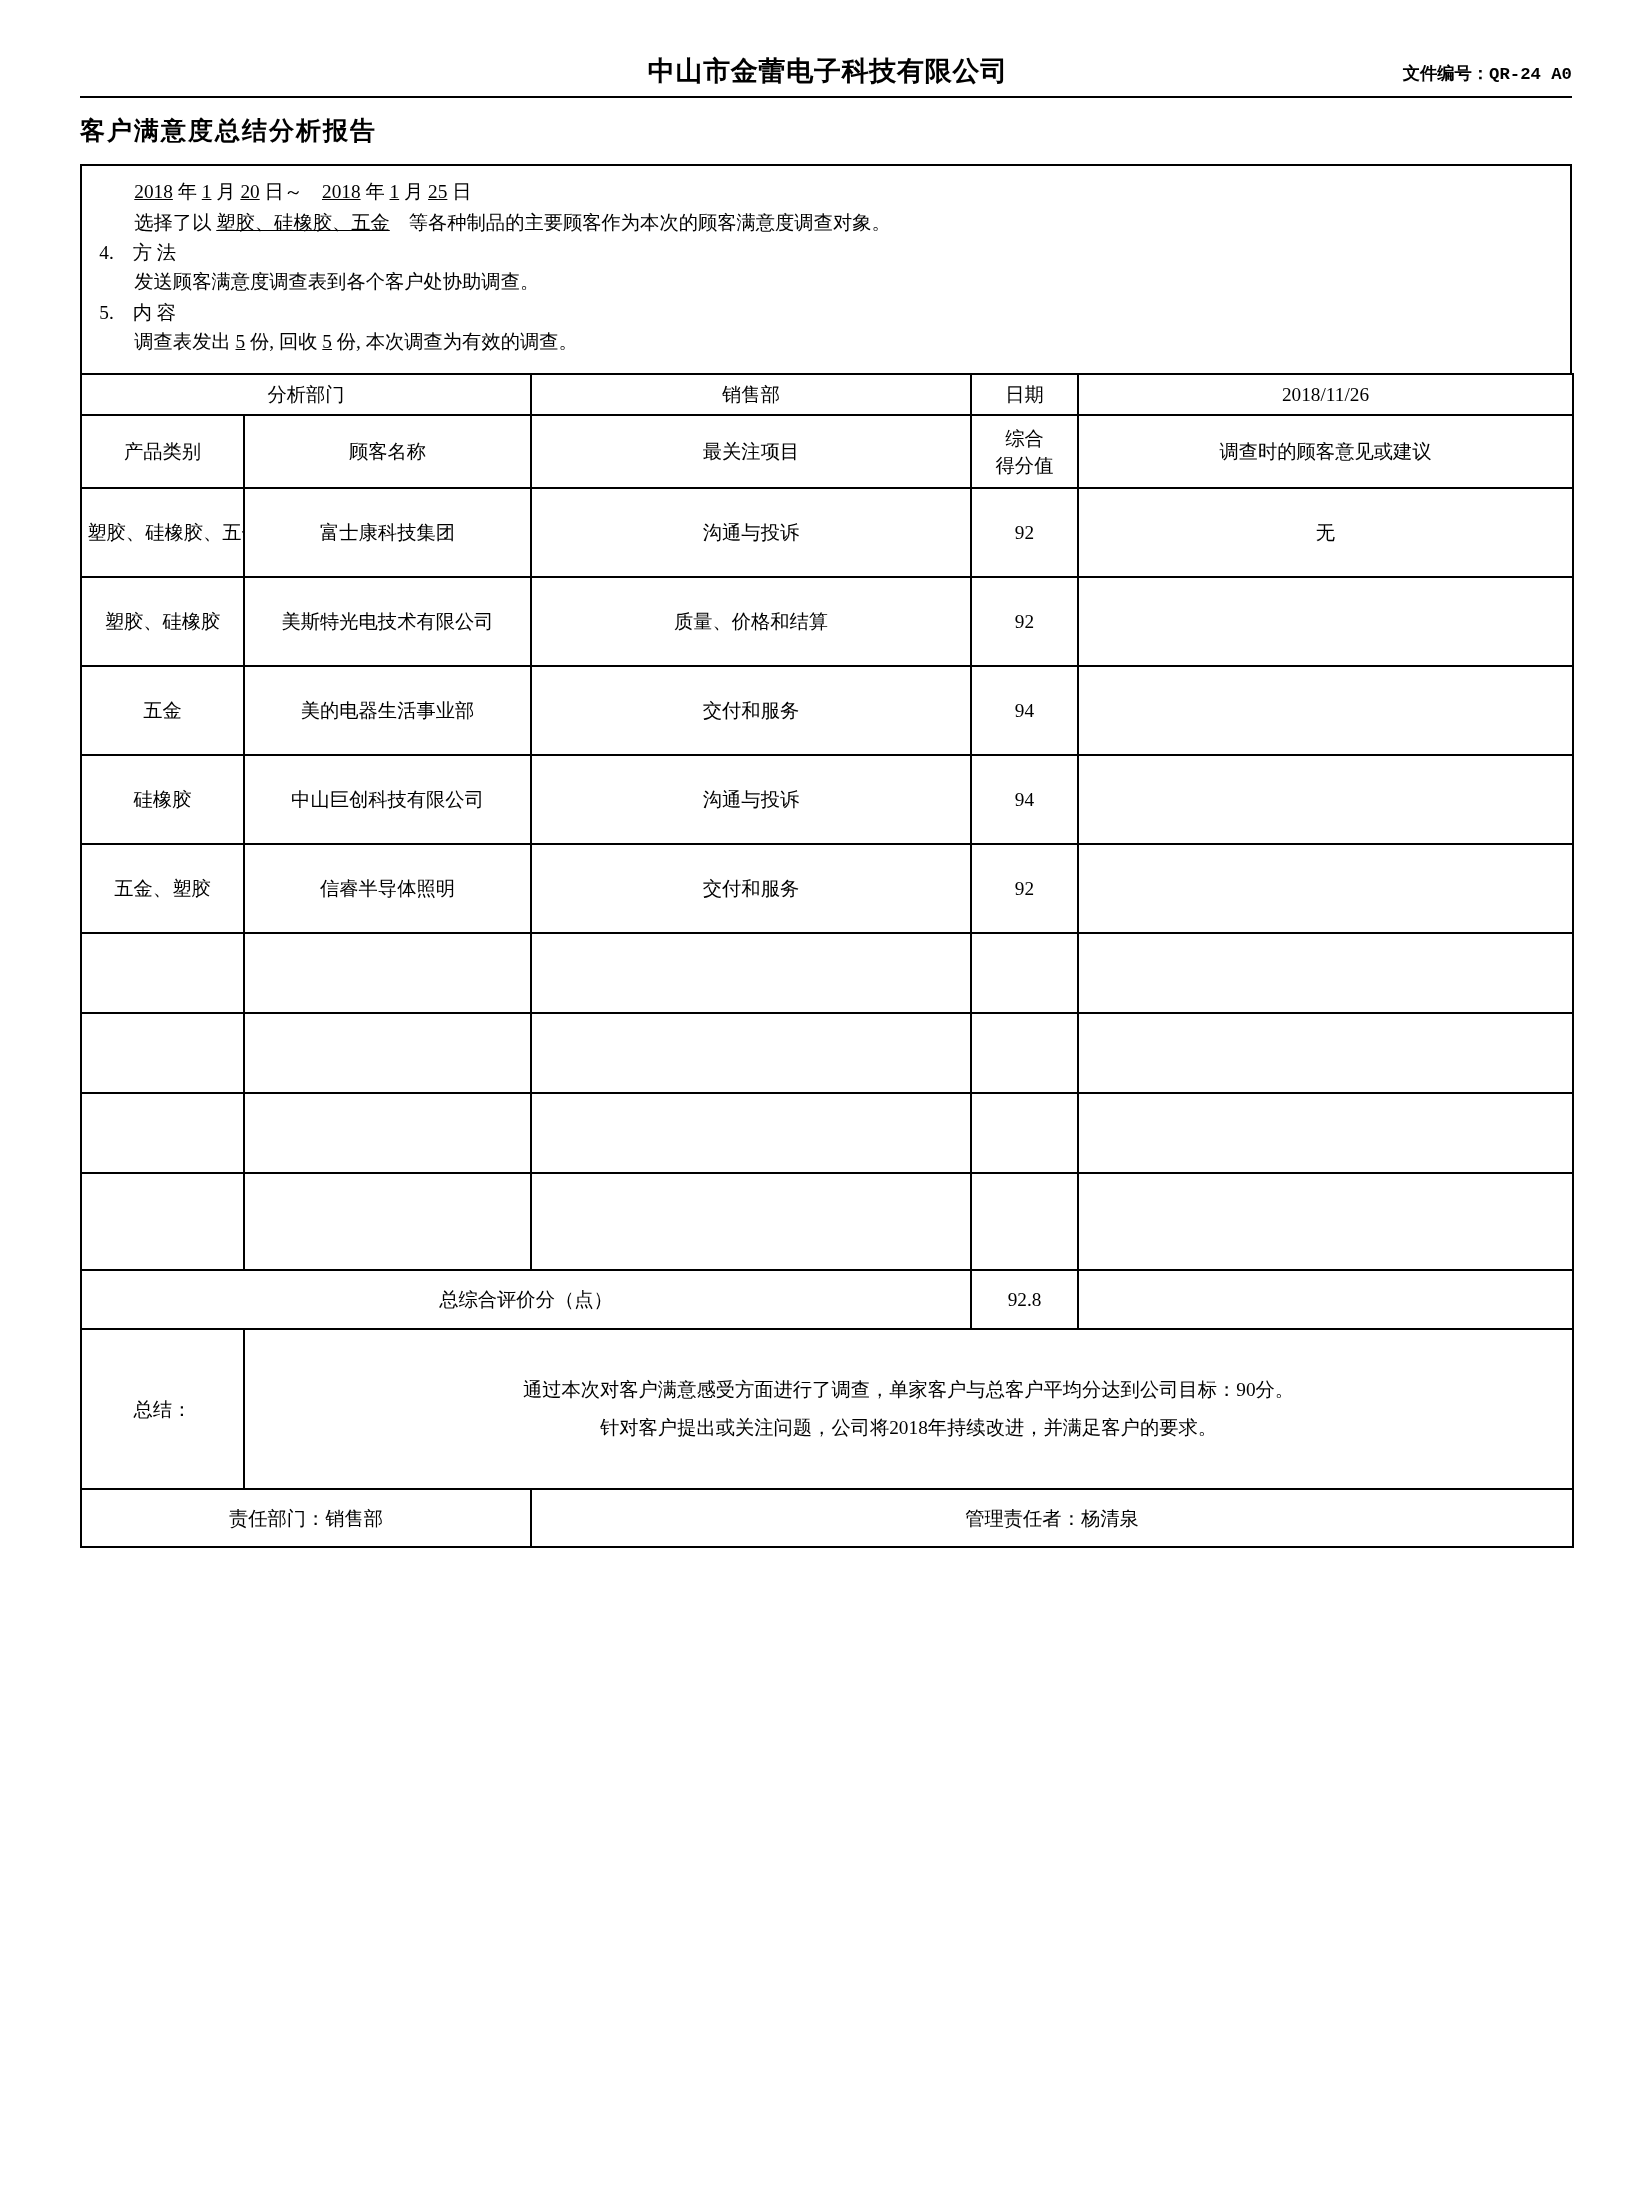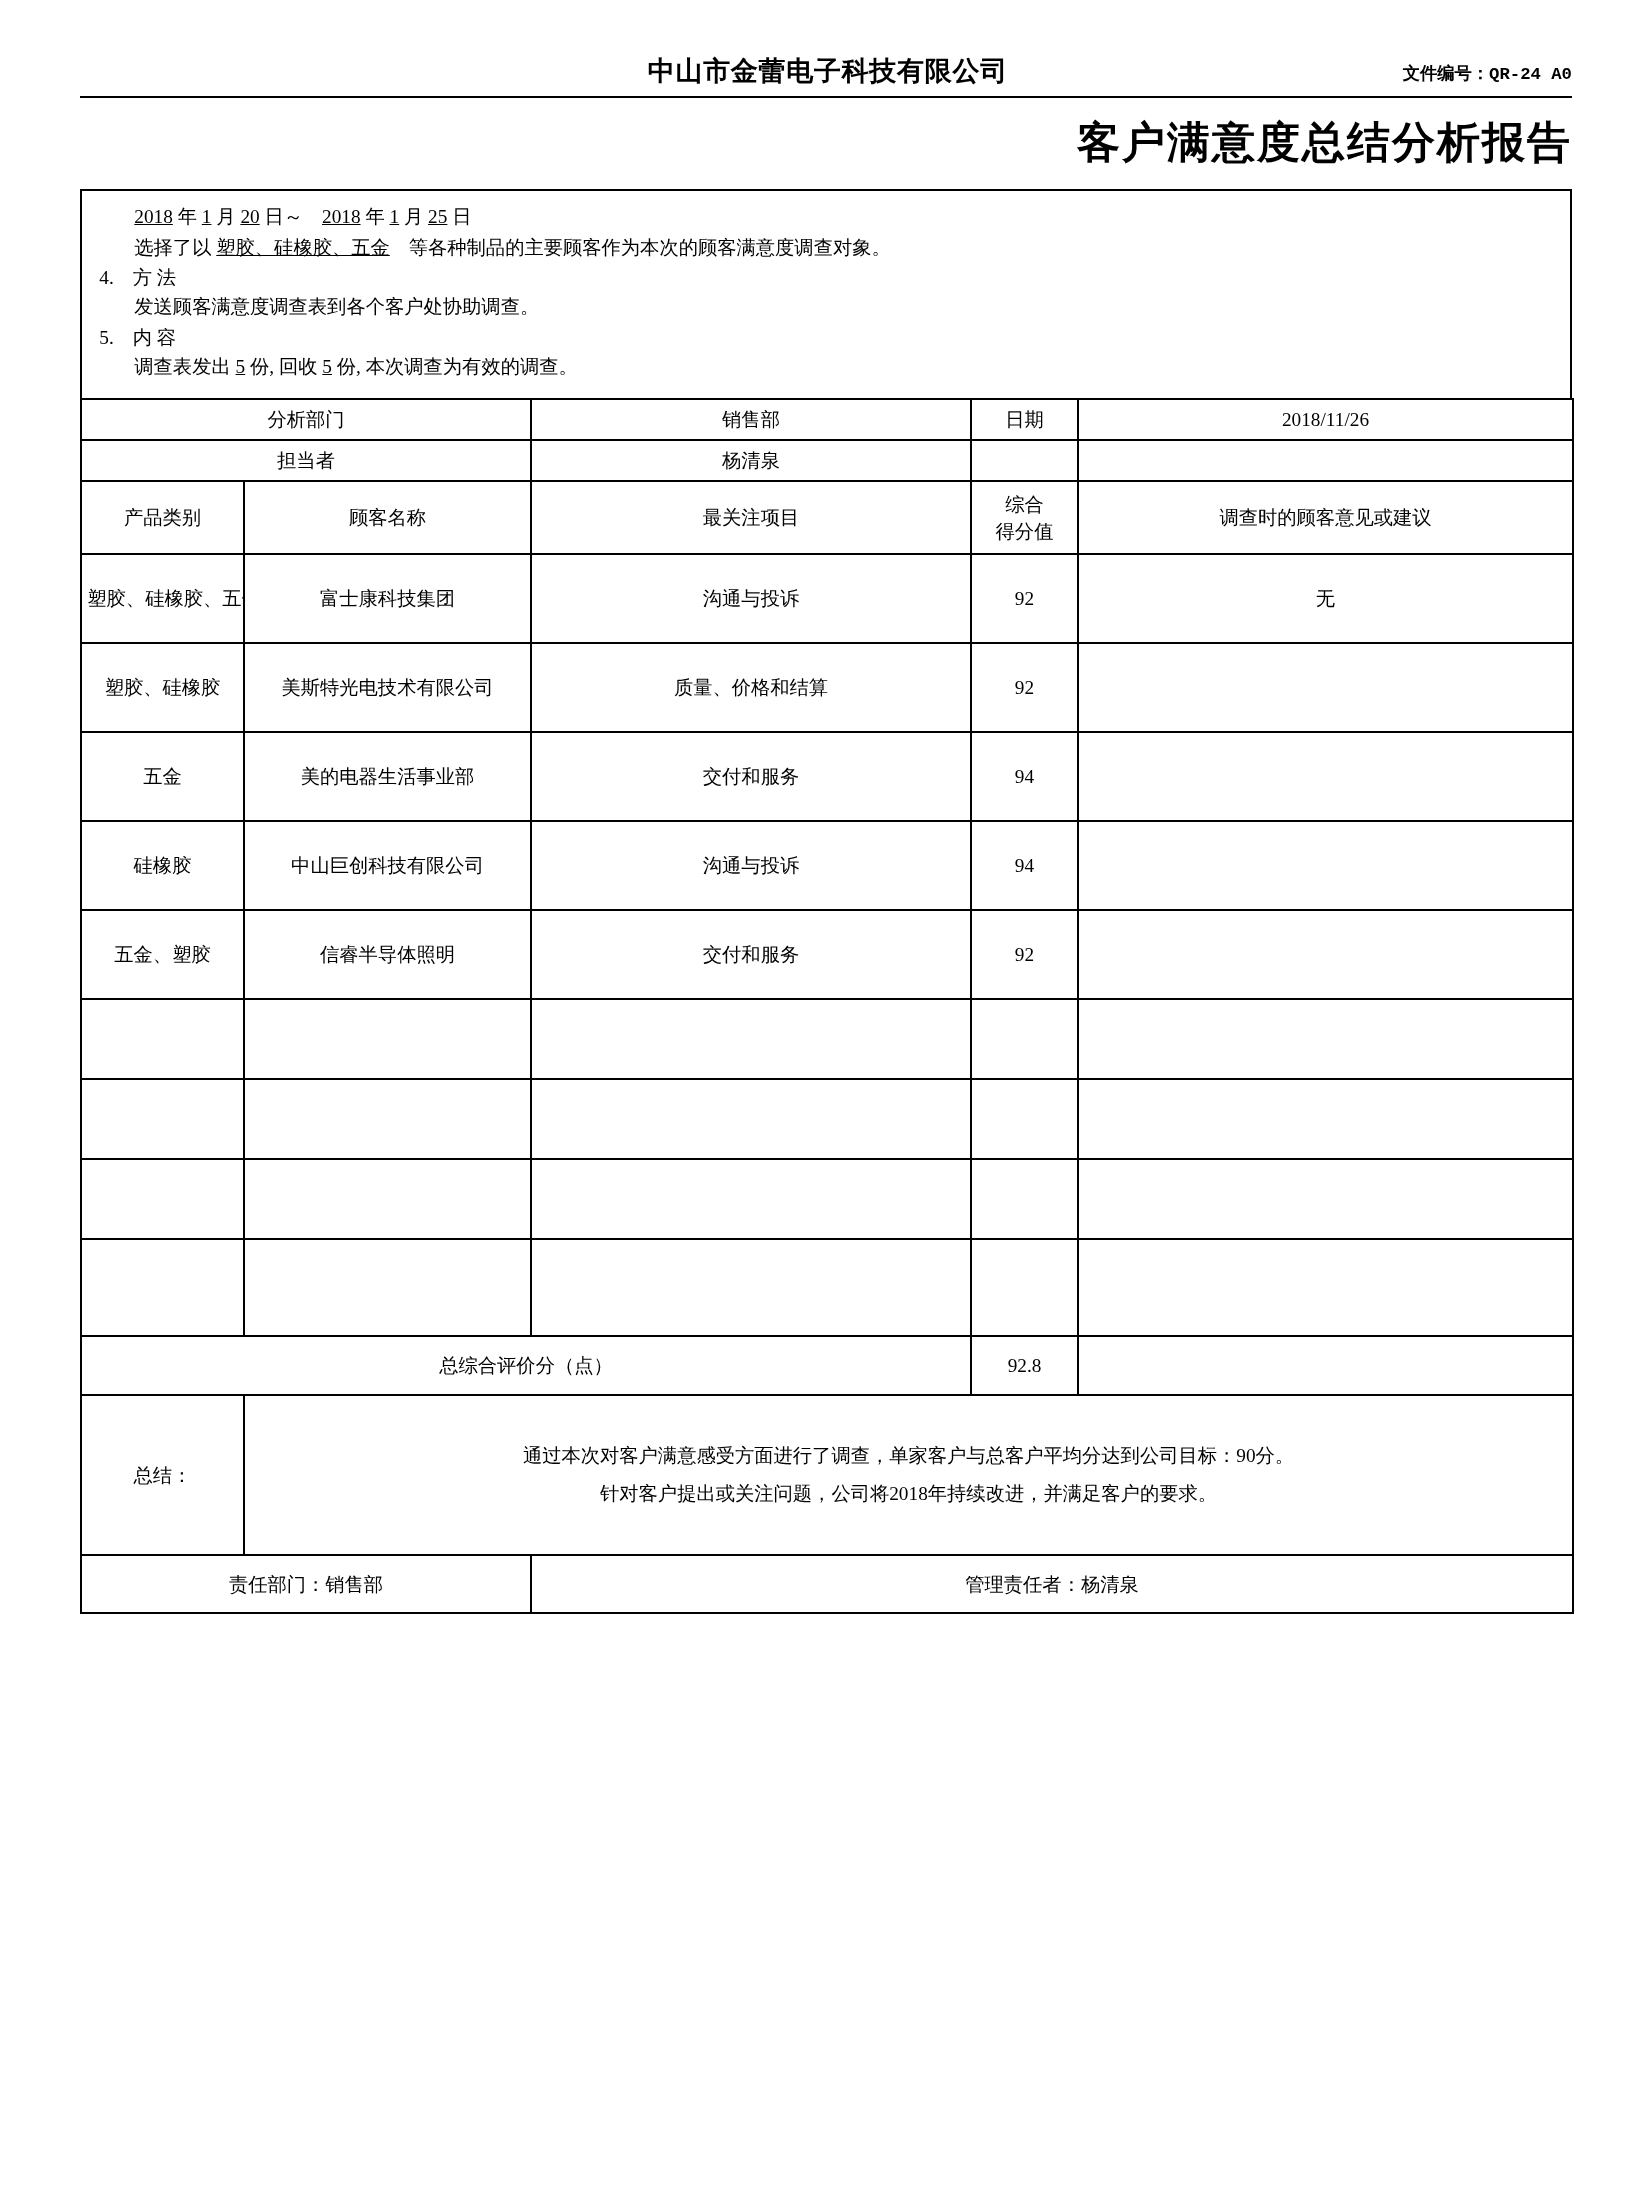--- a/index.html
+++ b/index.html
@@ -40,22 +40,22 @@
     padding-left: 173px;
   }
   .header-docno {
     font-size: 17.3px;
     font-weight: bold;
     font-family: "Liberation Mono", "DejaVu Sans Mono", monospace;
     white-space: nowrap;
     padding-bottom: 4px;
   }
   .doc-title {
-    text-align: right;
-    font-size: 43px;
+    text-align: left;
+    font-size: 25px;
     font-weight: bold;
     letter-spacing: 2px;
     margin: 16px 0 17.3px 0;
   }
   
   .intro-box {
     border: 2px solid #000;
     border-bottom: none;
     padding: 12px 17.3px 14.7px 17.3px;
     font-size: 19.3px;
@@ -193,26 +193,20 @@
         <col class="c4">
         <col class="c5">
     </colgroup>
     <tbody>
       <tr class="rowh">
         <td colspan="2">分析部门</td>
         <td>销售部</td>
         <td>日期</td>
         <td>2018/11/26</td>
       </tr>
-      <tr class="rowh">
-        <td colspan="2">担当者</td>
-        <td>杨清泉</td>
-        <td></td>
-        <td></td>
-      </tr>
       <tr style="height:73px">
         <td>产品类别</td>
         <td>顾客名称</td>
         <td>最关注项目</td>
         <td>
           <div>综合</div>
           <div>得分值</div>
         </td>
         <td>调查时的顾客意见或建议</td>
       </tr>

